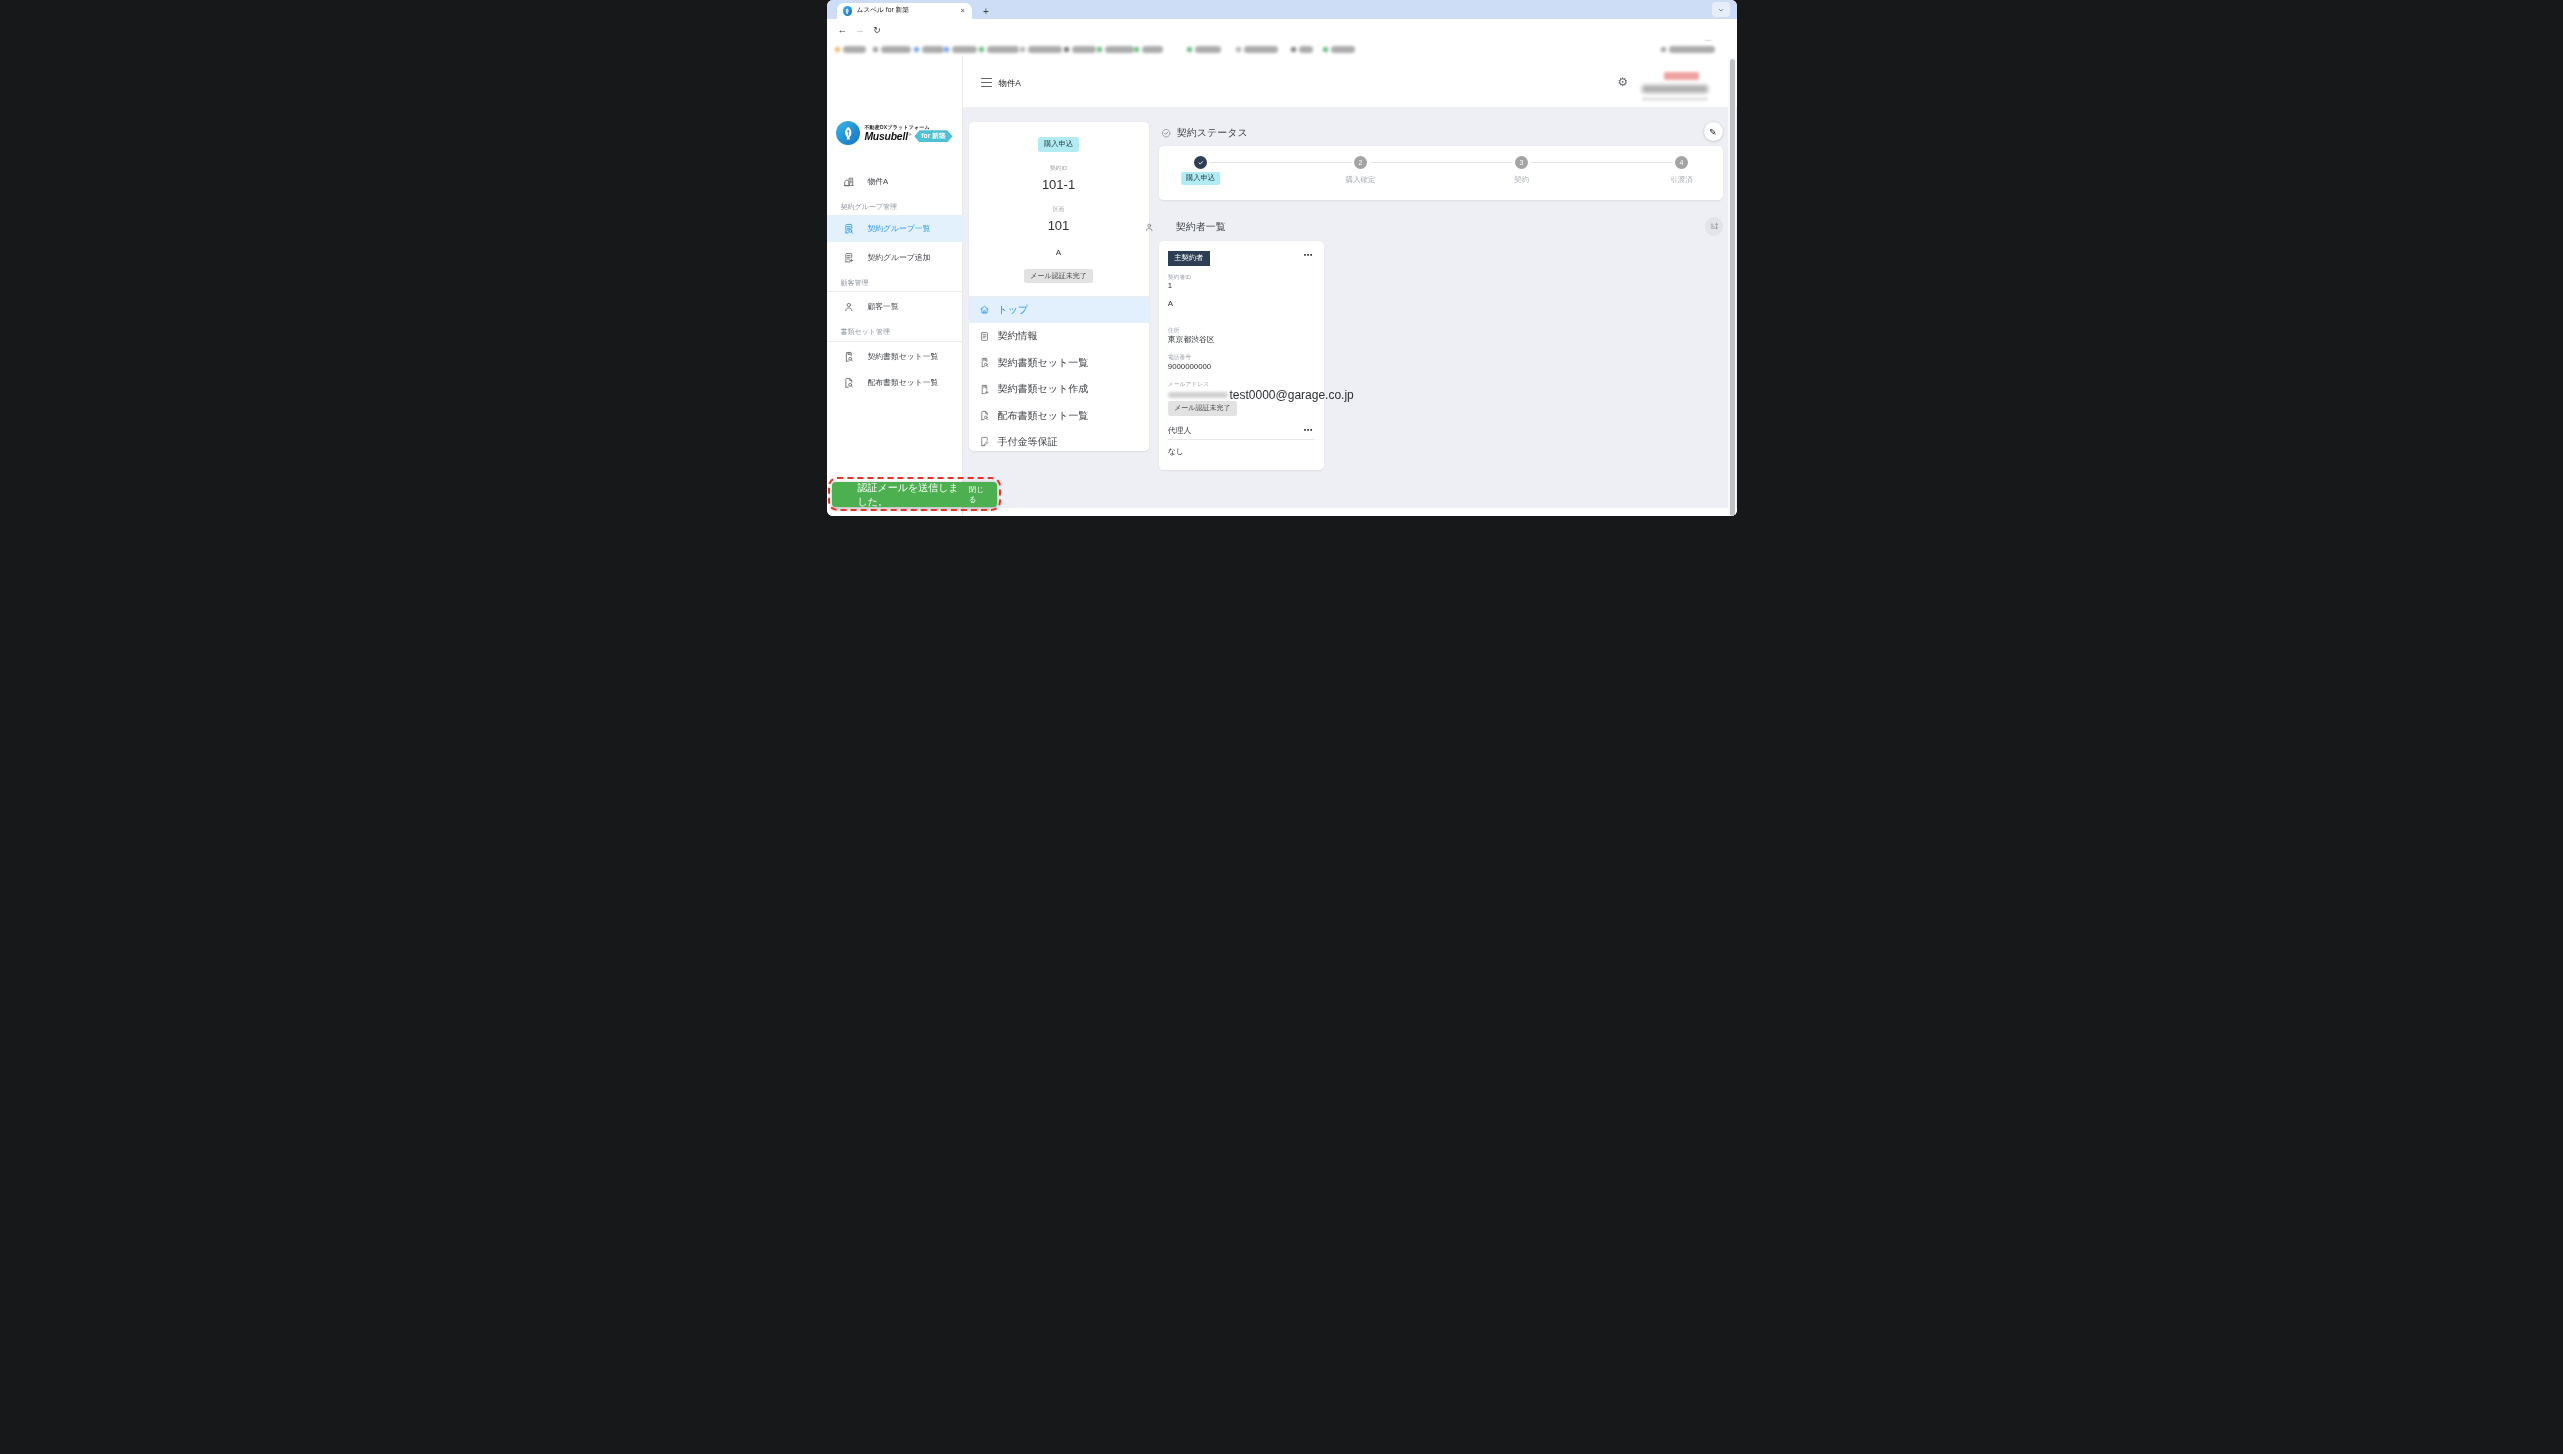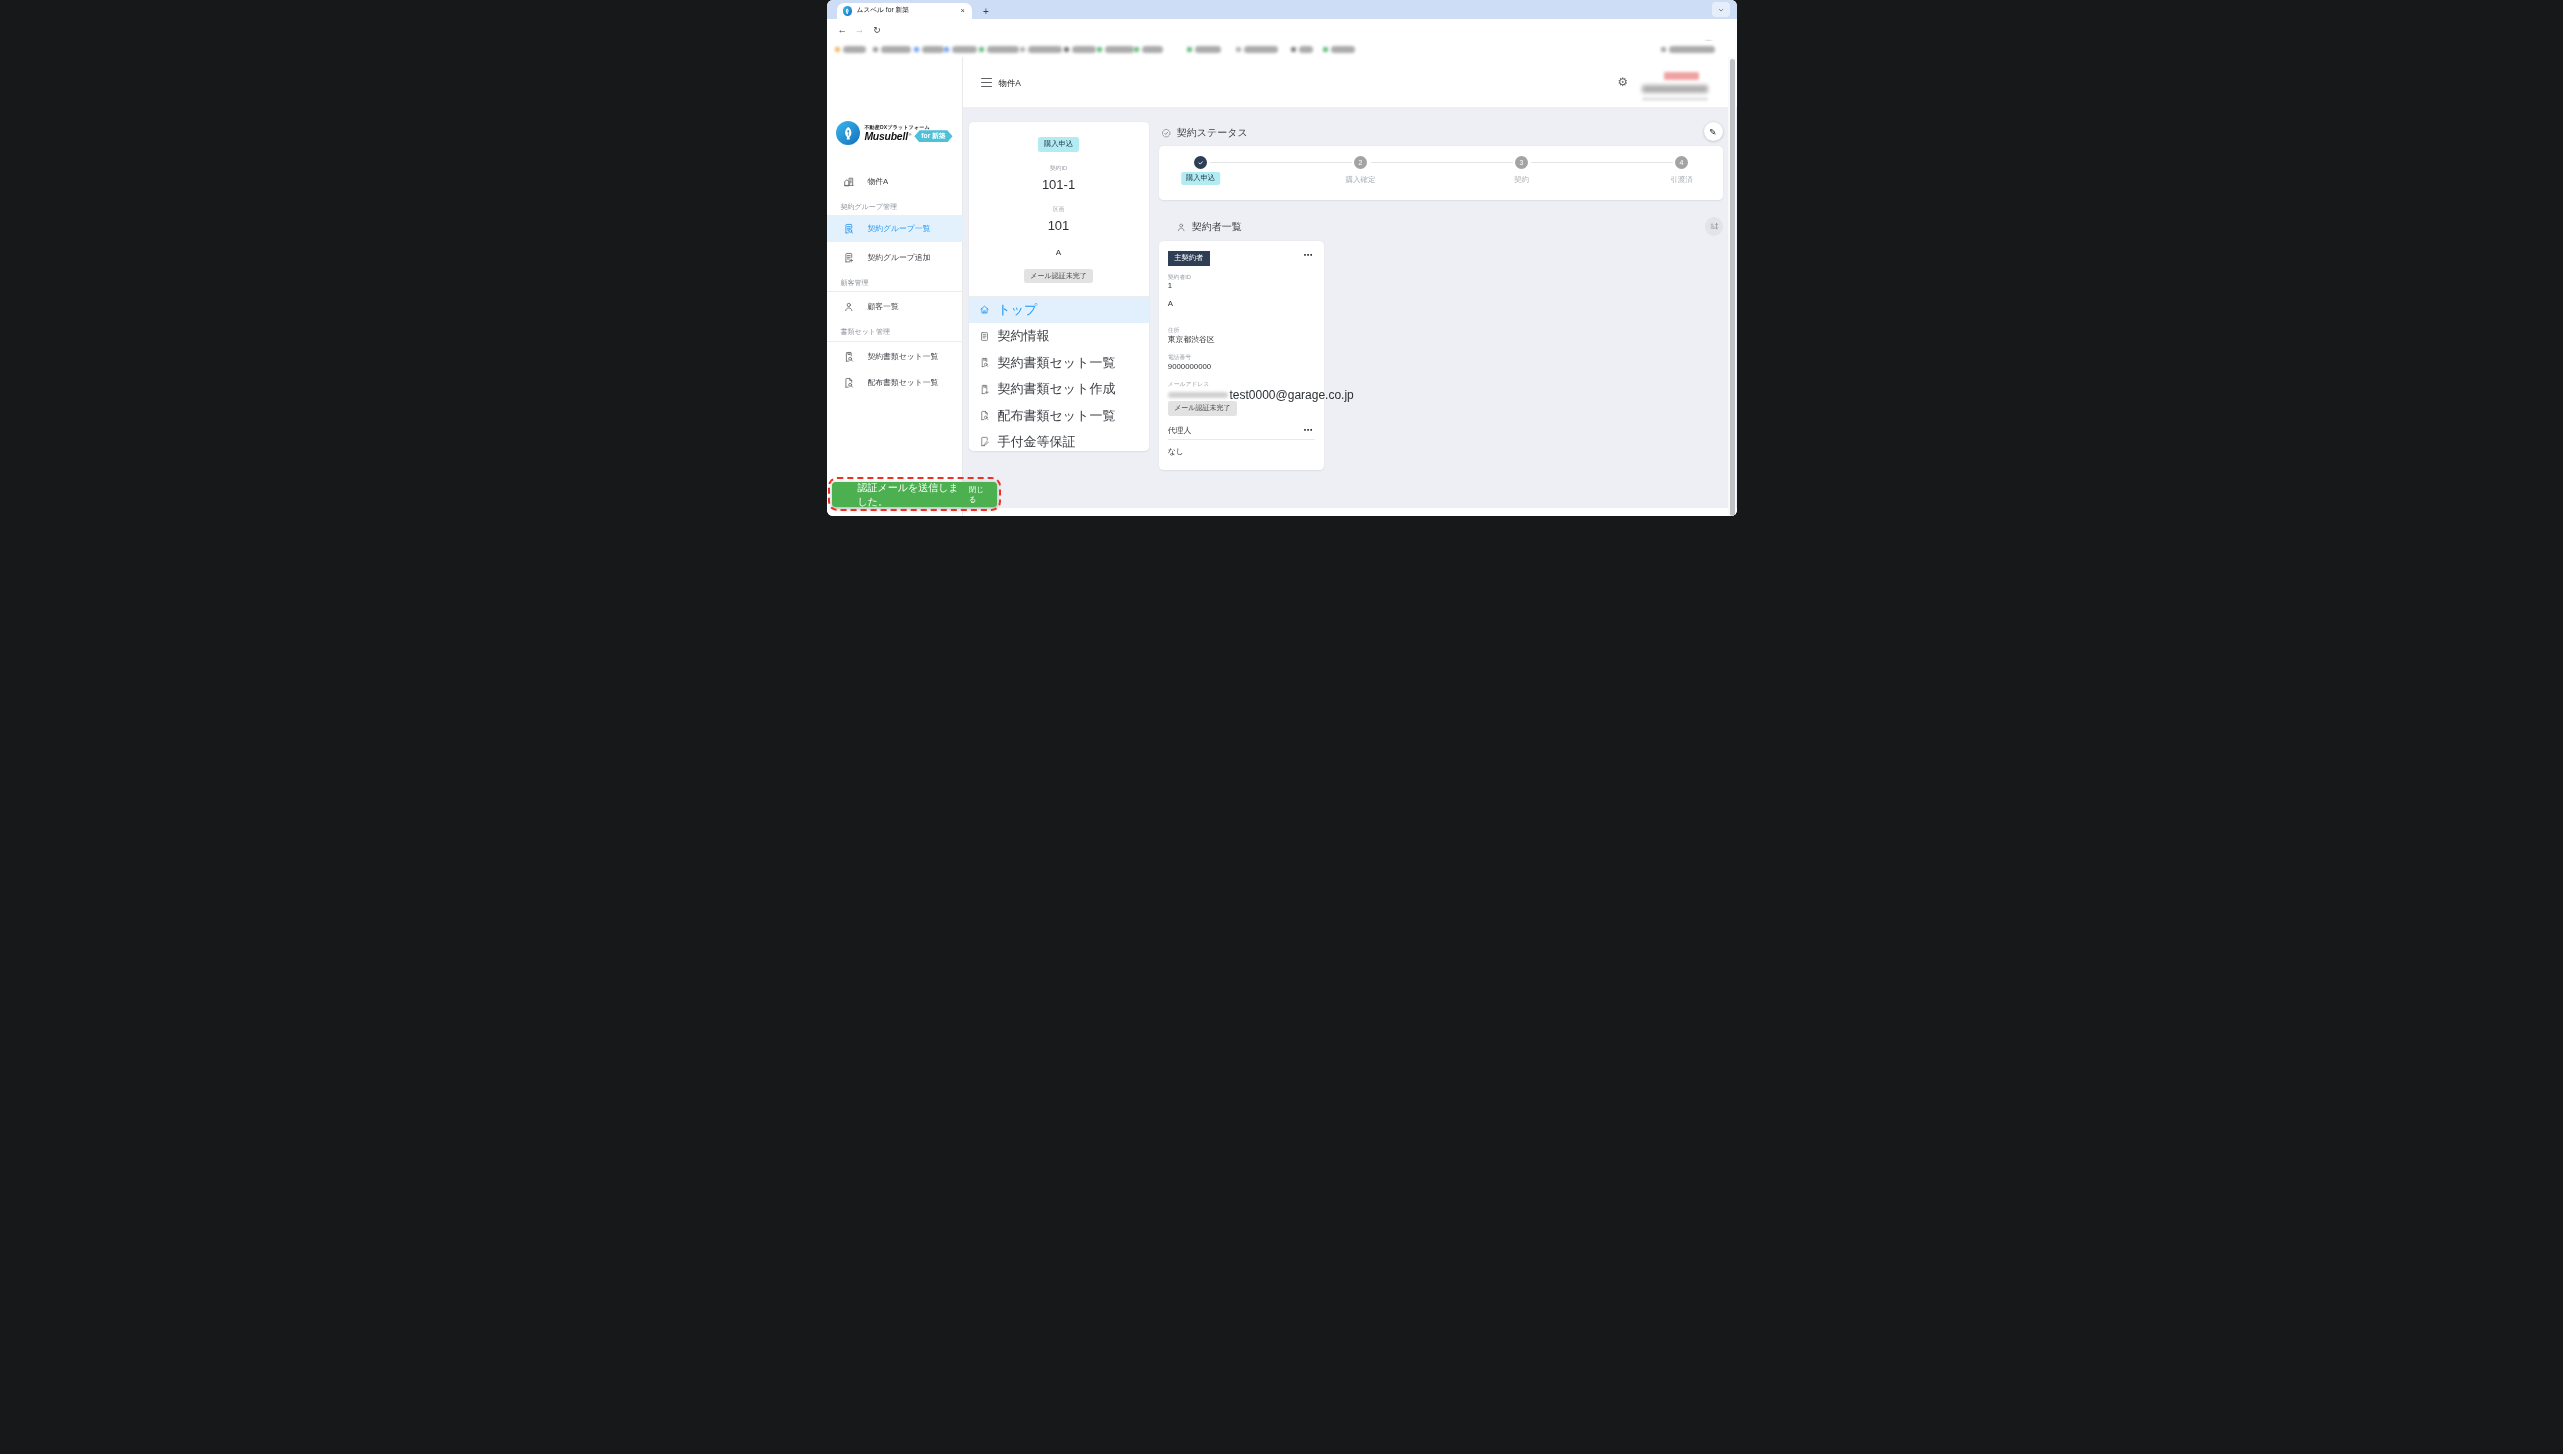--- a/index.html
+++ b/index.html
@@ -90,21 +90,21 @@
   .badge-teal { display:inline-block; margin-top:15px; background:#b2ebf2; color:#1b3240; font-size:7.3px;
                 padding:2.3px 6.4px; border-radius:2.3px; }
   .fld-label { margin-top:12.8px; font-size:5.8px; color:#9aa0ab; }
   .fld-value { margin-top:4px; font-size:13px; color:#2e3135; }
   #summary-name { margin-top:15px; font-size:8.1px; color:#2e3135; }
   .badge-gray { display:inline-block; margin-top:11.6px; background:#e2e2e2; color:#454545; font-size:7px;
                 padding:2.3px 6.4px; border-radius:2.3px; }
   #summary-divider { margin-top:12.8px; height:0.6px; background:#ececec; }
   .mnav-item { height:26.4px; display:flex; align-items:center; text-align:left; color:#3a3d42; }
   .mnav-item .m-ico { position:relative; left:10.4px; width:11px; height:11px; color:#6d6d6d; flex:none; }
-  .mnav-item .m-label { margin-left:18px; font-size:13px; }
+  .mnav-item .m-label { margin-left:18px; font-size:10px; }
   .mnav-item.active { background:#e1f0fc; color:#2196f3; }
   .mnav-item.active .m-ico { color:#2196f3; }
 
   
   .sect-title { position:absolute; display:flex; align-items:center; color:#3f4449; }
   .sect-title .t-ico { width:10.4px; height:10.4px; color:#6f747a; }
   .sect-title .t-text { margin-left:5.8px; font-size:10px; }
   #edit-fab { position:absolute; left:877px; top:122px; width:19px; height:19px; border-radius:50%; background:#fff;
               box-shadow:0 0.6px 2.9px rgba(0,0,0,.22); display:flex; align-items:center; justify-content:center;
               font-size:8.7px; color:#1c1c1c; }
@@ -465,21 +465,21 @@
     <div class="step-circle todo" style="left:202px;">2</div>
     <div class="step-circle todo" style="left:363px;">3</div>
     <div class="step-circle todo" style="left:523px;">4</div>
 
     <div class="step-label badge" style="left:42px;">購入申込</div>
     <div class="step-label" style="left:202px;">購入確定</div>
     <div class="step-label" style="left:363px;">契約</div>
     <div class="step-label" style="left:523px;">引渡済</div>
   </div>
 
-  <div class="sect-title" style="left:349px; top:220px;">
+  <div class="sect-title" style="left:317px; top:220px;gap:16px;">
     <span class="t-ico">
       <svg class="ico" viewBox="0 0 24 24">
           <circle cx="12" cy="8.2" r="3.4"></circle>
           <path d="M5.5 20c.5-3.6 3.1-5.6 6.5-5.6s6 2 6.5 5.6"></path>
         </svg>
     </span>
     <span class="t-text">契約者一覧</span>
   </div>
   <div id="sort-fab">
     <svg class="ico" width="10.4" height="10.4" viewBox="0 0 24 24">

